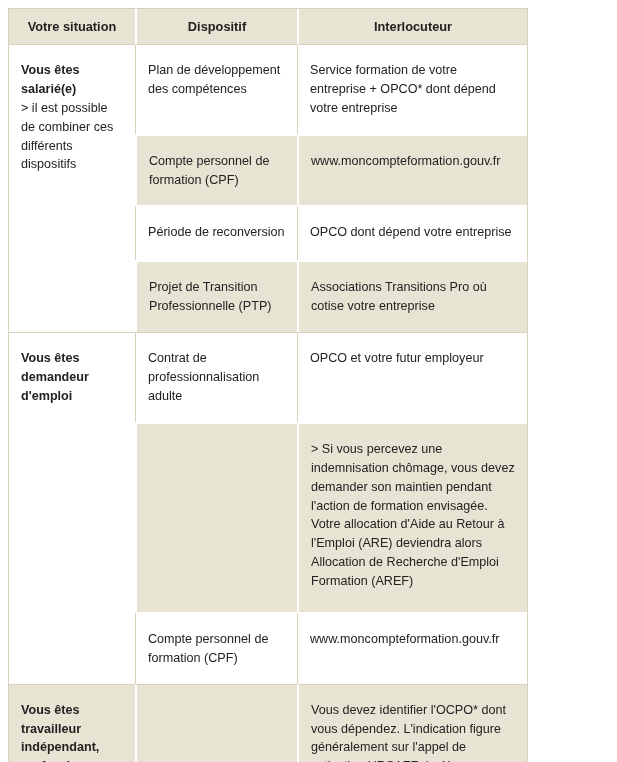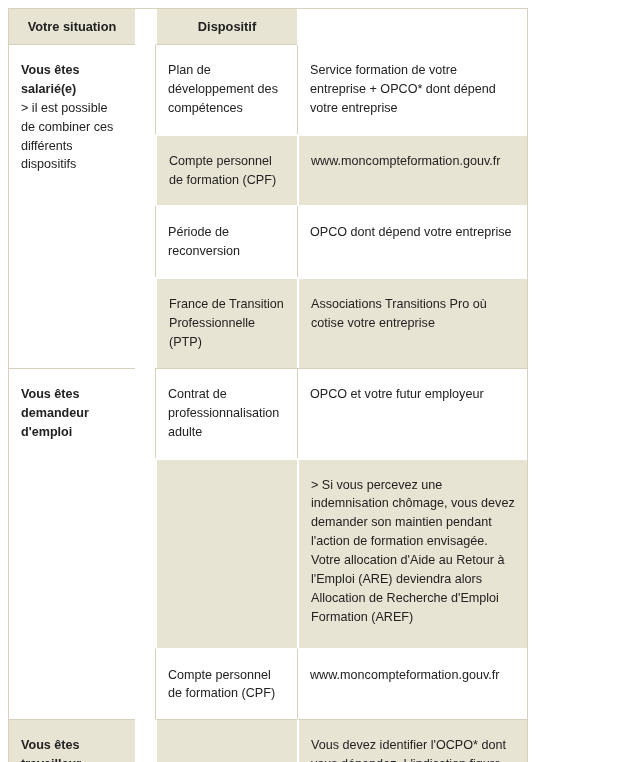--- a/index.html
+++ b/index.html
@@ -21,21 +21,21 @@
     width:520px;
     border:1.5px solid var(--line);
     background:#ffffff;
   }
   .cell{
     padding:16px 12px;
     font-size:12.6px;
     line-height:1.5;
   }
   .c1{grid-column:1;}
-  .c2{grid-column:2;margin-left:20px;}
+  .c2{grid-column:2;}
   .c3{grid-column:3;}
   
   .th{
     background:var(--beige);
     font-weight:bold;
     font-size:12.8px;
     text-align:center;
     padding:10px 6px;
     border-bottom:1.5px solid var(--line);
   }
@@ -70,35 +70,36 @@
 </style>
 </head>
 <body>
 
 <div class="page">
 
   <div class="grid-table">
 
     <div class="th c1">Votre situation</div>
     <div class="th c2">Dispositif</div>
+    <div class="th c3">Interlocuteur</div>
 
     <div class="cell c1 span4">
       <span class="situation-bold">Vous êtes salarié(e)</span><br>
       <span class="situation-note">&gt; il est possible de combiner ces différents dispositifs</span>
     </div>
     <div class="cell c2 mh-a">Plan de développement des compétences</div>
     <div class="cell c3">Service formation de votre entreprise + OPCO* dont dépend votre entreprise</div>
 
     <div class="cell c2 bg wt mh-b">Compte personnel de formation (CPF)</div>
     <div class="cell c3 bg wt">www.moncompteformation.gouv.fr</div>
 
     <div class="cell c2 wt mh-b">Période de reconversion</div>
     <div class="cell c3 wt">OPCO dont dépend votre entreprise</div>
 
-    <div class="cell c2 bg wt mh-b">France de Transition Professionnelle (PTP)</div>
+    <div class="cell c2 bg wt mh-b">Projet de Transition Professionnelle (PTP)</div>
     <div class="cell c3 bg wt">Associations Transitions Pro où cotise votre entreprise</div>
 
     <div class="cell c1 span3 gs">
       <span class="situation-bold">Vous êtes demandeur d'emploi</span>
     </div>
     <div class="cell c2 gs mh-c">Contrat de professionnalisation adulte</div>
     <div class="cell c3 gs">OPCO et votre futur employeur</div>
 
     <div class="cell c2 bg wt mh-d"></div>
     <div class="cell c3 bg wt">

